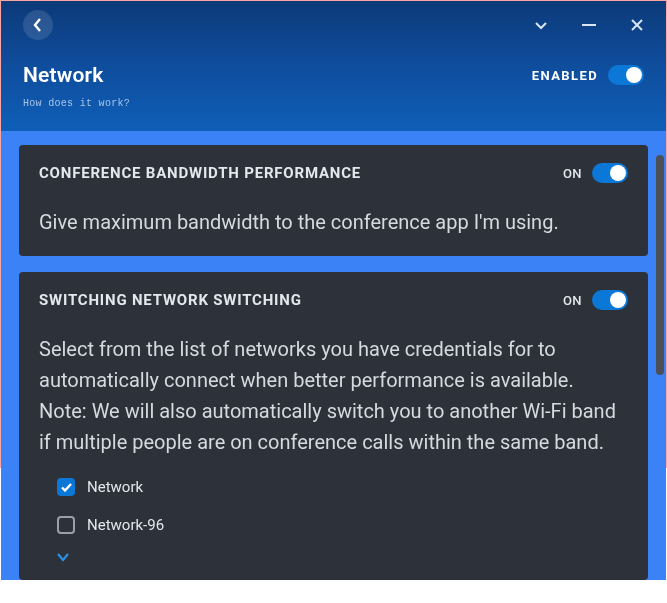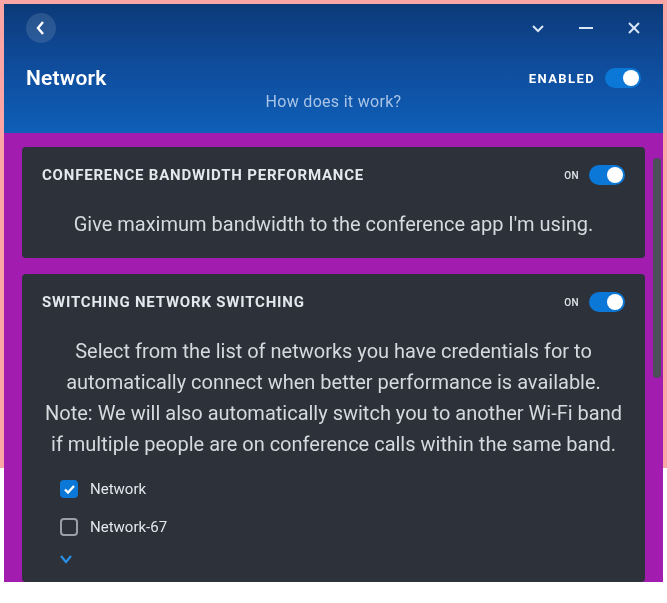--- a/index.html
+++ b/index.html
@@ -1,22 +1,21 @@
 <!DOCTYPE html>
 <html><head>
 <meta charset="utf-8">
 <style>
   * { box-sizing: border-box; margin: 0; padding: 0; }
   html, body { width: 667px; height: 603px; font-family: -apple-system, BlinkMacSystemFont, "Segoe UI", Roboto, Helvetica, Arial, sans-serif; overflow: hidden; }
   .window {
     width: 667px; height: 468px;
     background: #2a2e37;
-    border: 4px solid #fca5a5;
+    border: 1px solid #fca5a5;
     position: relative;
-    text-align: center;
   }
   .header {
     background: linear-gradient(180deg, #0c3a78 0%, #0f4b9a 45%, #0e5fb8 100%);
     color: #fff;
     padding: 0 22px 22px 22px;
     position: relative;
   }
   .window-controls {
     display: flex; justify-content: space-between; align-items: center;
     height: 48px;
@@ -30,43 +29,43 @@
   .back-btn svg { width: 10px; height: 14px; stroke: #fff; stroke-width: 2.4; fill: none; }
   .right-controls { display: flex; gap: 34px; align-items: center; color: #d9e6f5; }
   .right-controls span, .right-controls svg { cursor: pointer; }
   .chevdown { width: 14px; height: 14px; stroke: #d9e6f5; stroke-width: 2; fill: none; }
   .mini { width: 14px; height: 2px; background: #d9e6f5; display: block; }
   .closex { width: 14px; height: 14px; stroke: #d9e6f5; stroke-width: 2; fill: none; }
   .title-row { display: flex; justify-content: space-between; align-items: center; margin-top: 14px; }
   .title-row h1 { font-size: 21px; font-weight: 600; letter-spacing: 0.2px; }
   .enabled-group { display: flex; align-items: center; gap: 10px; }
   .enabled-group .lbl { font-size: 13px; font-weight: 700; letter-spacing: 1.4px; color: #fff; }
-  .howlink { margin-top: 2px; font-size: 16px; color: #a9c4e6; letter-spacing: 0.3px; cursor: pointer; }
+  .howlink { margin-top: 11px; font-size: 10px; color: #a9c4e6; letter-spacing: 0.3px; cursor: pointer; font-family: Liberation Mono, monospace; }
   .content {
     height: calc(603px - 154px);
     overflow-y: auto;
     padding: 14px 18px 18px 18px;
-    background: #a21caf;
+    background: #3b82f6;
     position: relative;
   }
   
   .scroll-track {
     position: absolute; right: 2px; top: 154px; width: 8px; height: 220px;
     background: #4a4f58; border-radius: 4px;
   }
   .card {
     background: #2c313a;
     border-radius: 4px;
     padding: 18px 20px;
     margin-bottom: 16px;
   }
   .card-head { display: flex; justify-content: space-between; align-items: center; }
   .card-head h2 { font-size: 15px; font-weight: 700; letter-spacing: 0.8px; color: #e4e7ec; }
   .toggle-group { display: flex; align-items: center; gap: 10px; }
-  .toggle-group .onlbl { font-size: 10px; font-weight: 500; color: #e4e7ec; letter-spacing: 0.4px; }
+  .toggle-group .onlbl { font-size: 13px; font-weight: 500; color: #e4e7ec; letter-spacing: 0.4px; }
   .toggle {
     width: 36px; height: 20px; border-radius: 10px; background: #0b77d6;
     position: relative; cursor: pointer;
   }
   .toggle .knob {
     width: 16px; height: 16px; border-radius: 50%; background: #fff;
     position: absolute; top: 2px; right: 2px;
   }
   .card-desc { margin-top: 24px; font-size: 20px; line-height: 1.55; color: #d6d9de; }
   .checklist { margin-top: 20px; padding-left: 18px; }
@@ -149,21 +148,21 @@
           <div class="check-row">
             <div class="cbox checked">
               <svg viewBox="0 0 11 9">
                 <polyline points="1,4.5 4,7.5 10,1"></polyline>
               </svg>
             </div>
             <span class="name">Network</span>
           </div>
           <div class="check-row">
             <div class="cbox"></div>
-            <span class="name">Network-67</span>
+            <span class="name">Network-96</span>
           </div>
         </div>
 
       <div class="showmore">
         <svg viewBox="0 0 12 10">
             <polyline points="1,2 6,8 11,2"></polyline>
           </svg>
       </div>
     </div>
 

